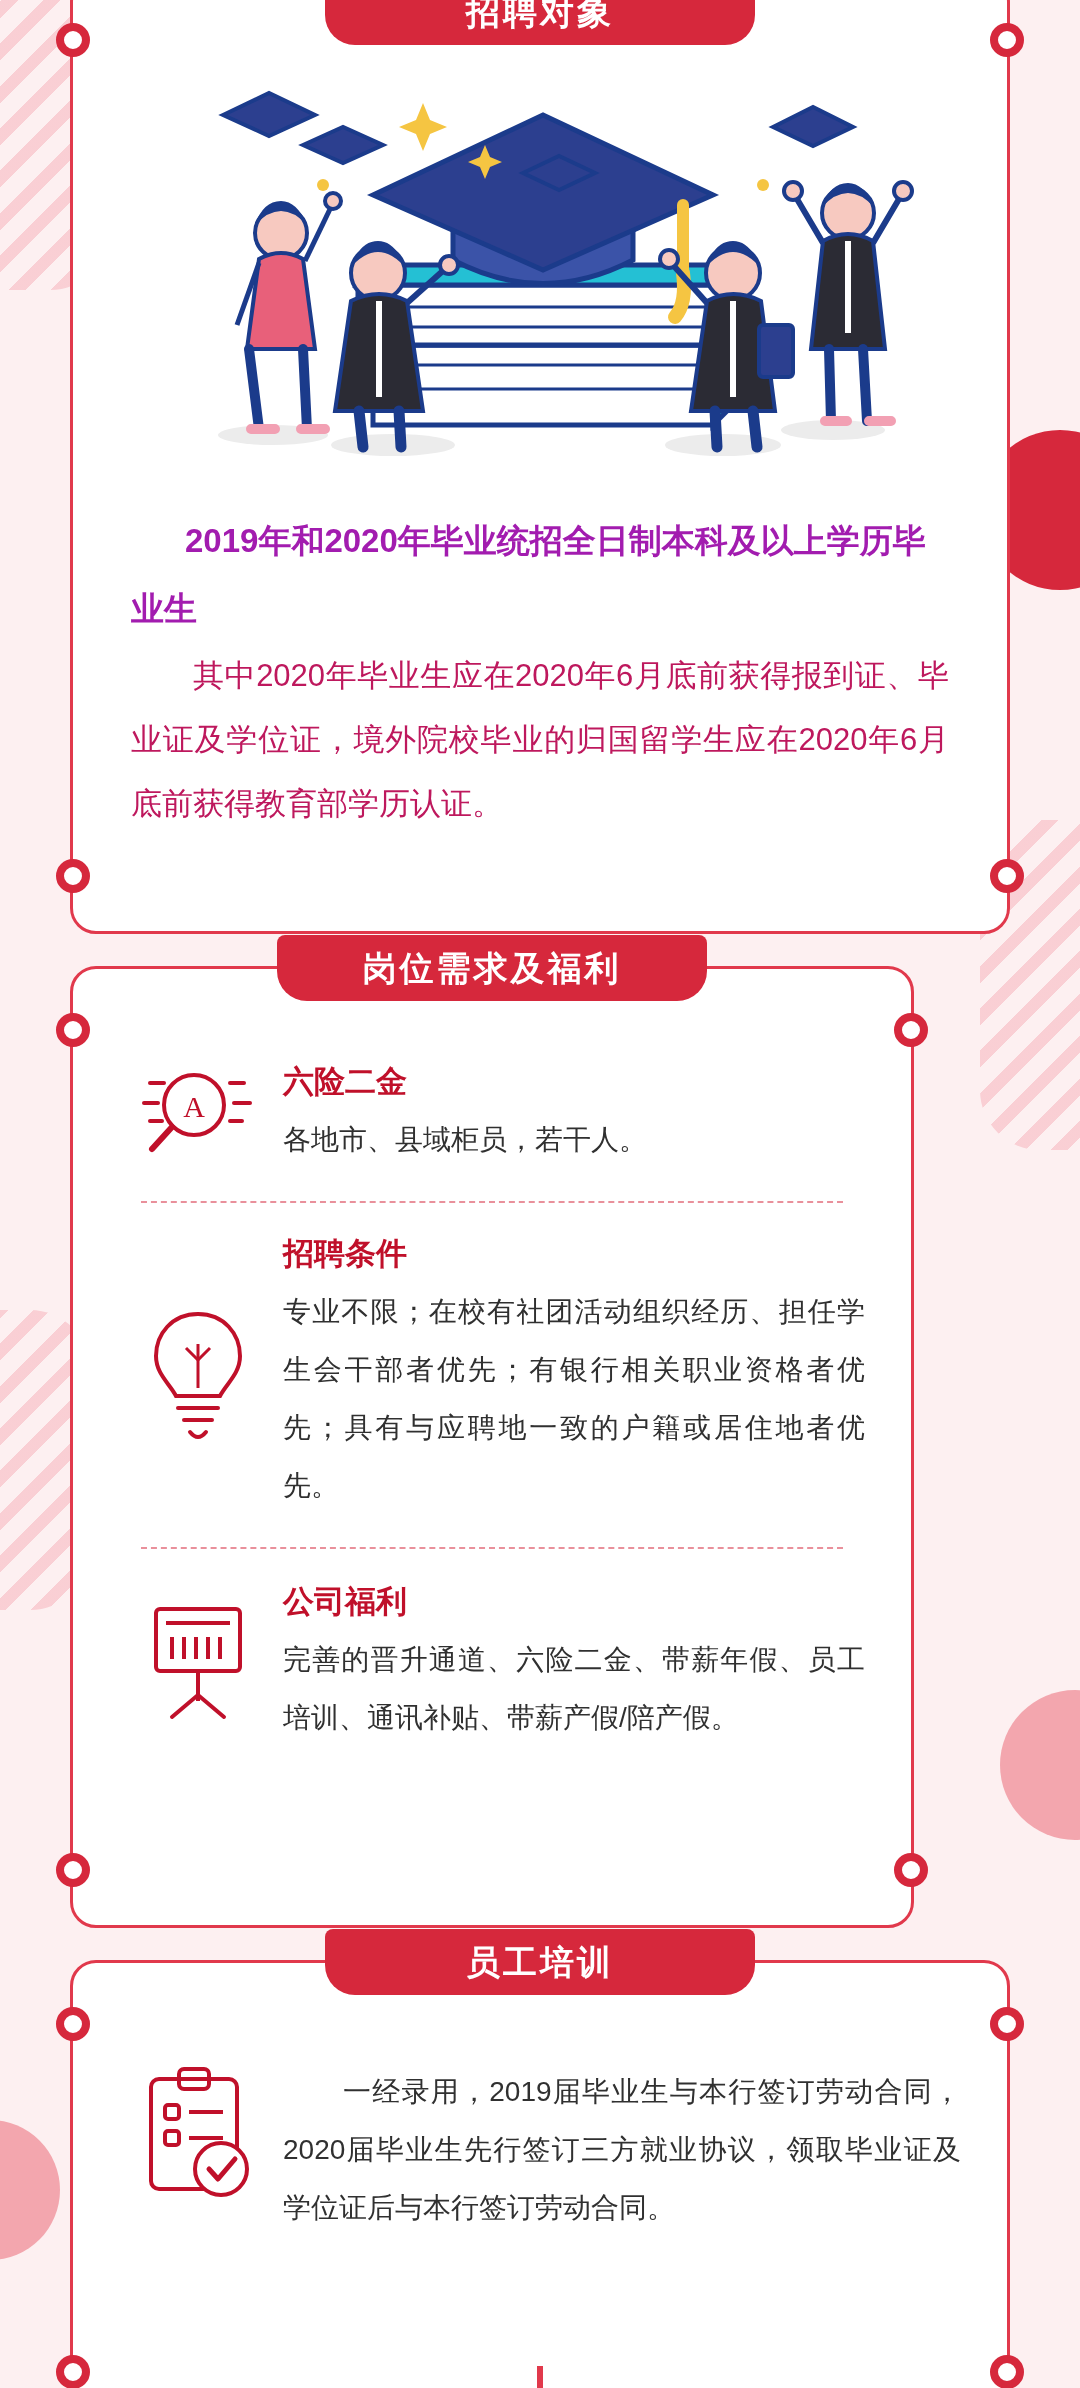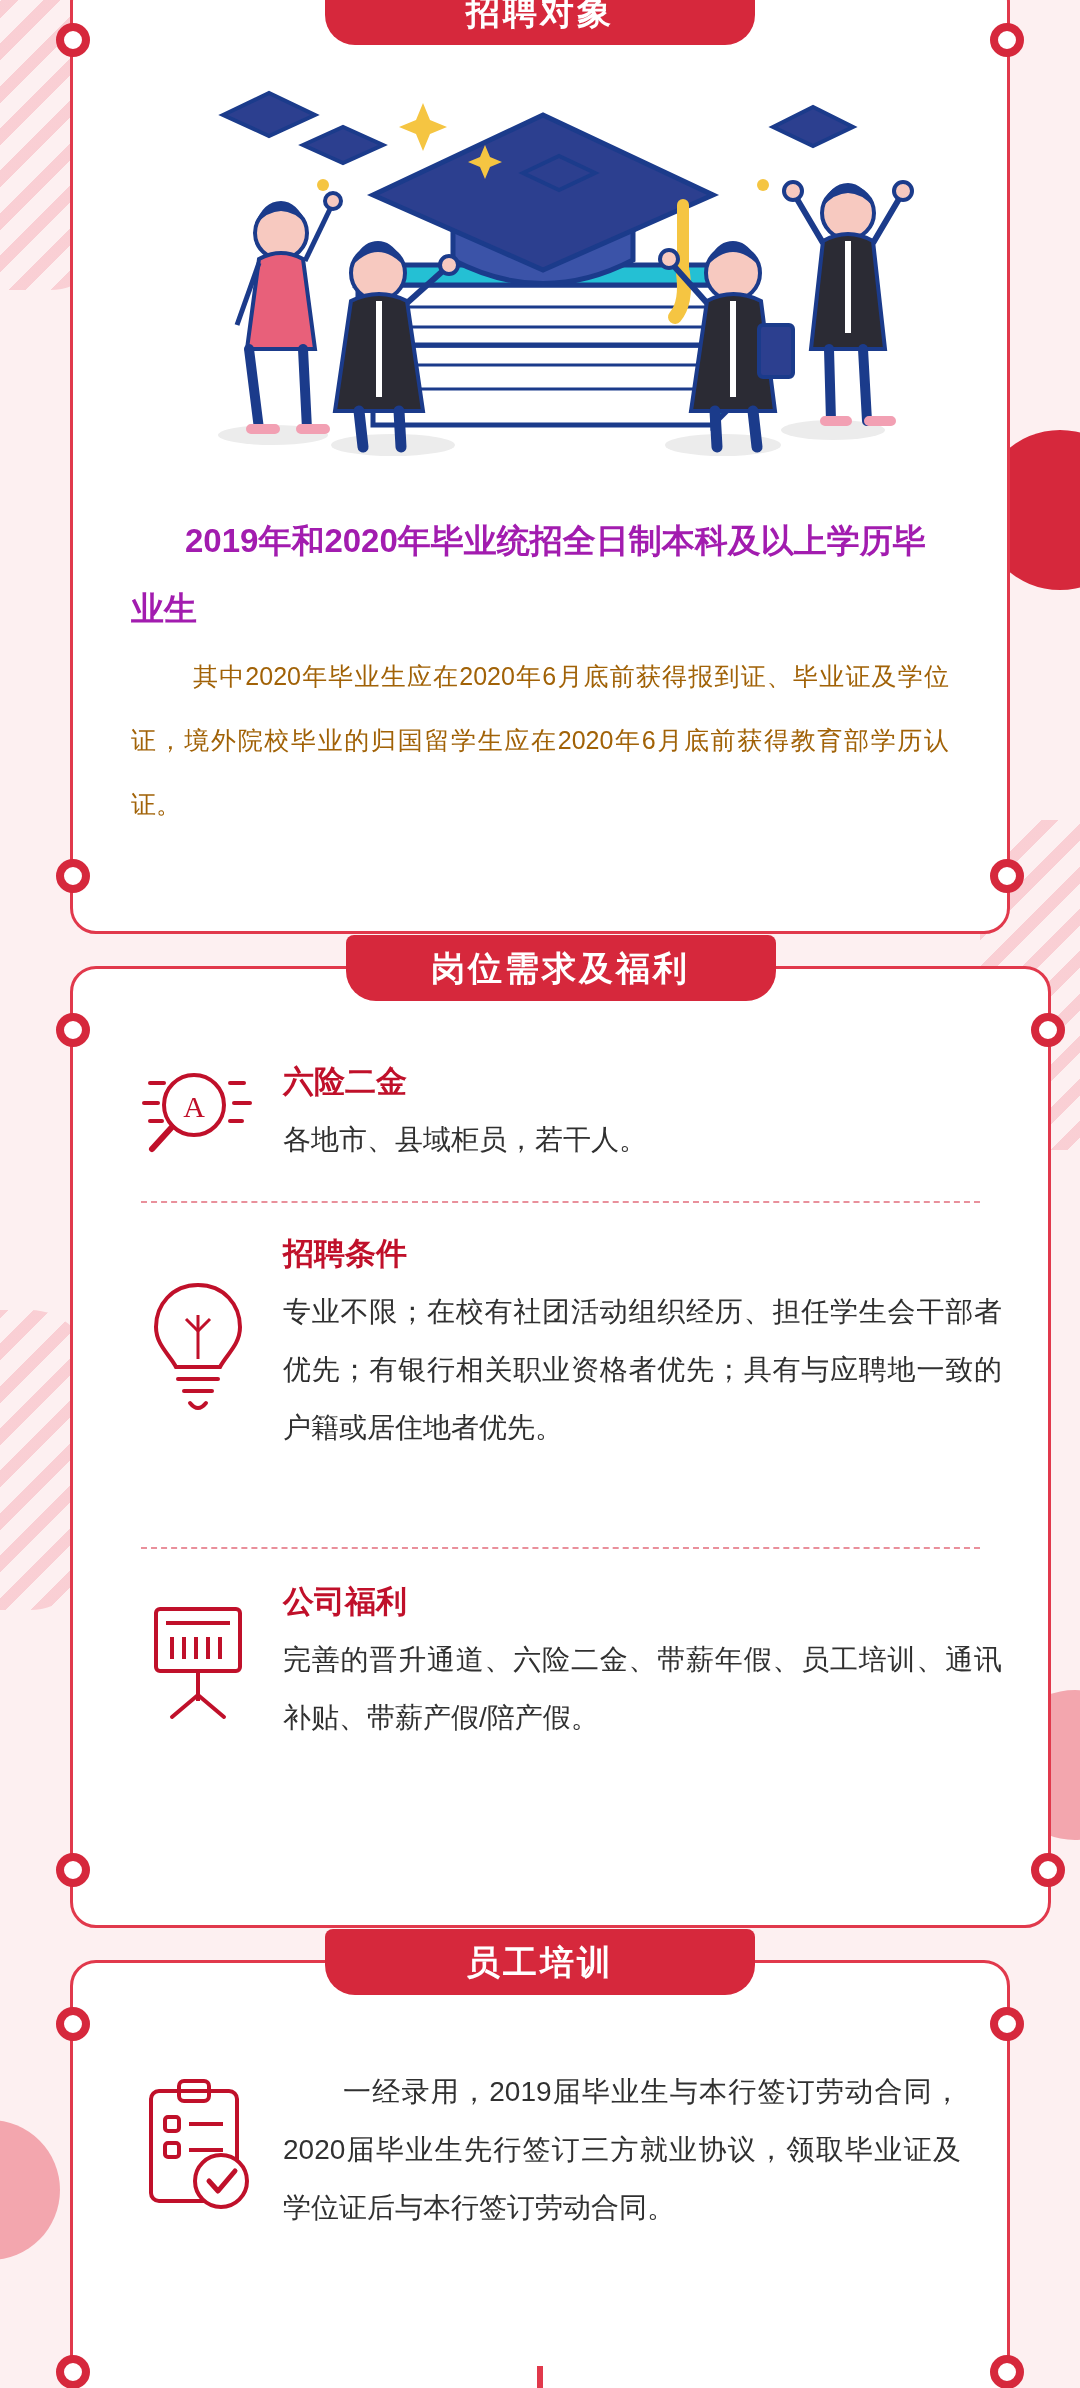--- a/index.html
+++ b/index.html
@@ -83,29 +83,29 @@
     color: #a21caf;
     font-size: 33px;
     font-weight: bold;
     line-height: 68px;
     text-indent: 54px;
   }
   .para {
     position: absolute;
     left: 58px; right: 58px;
     top: 665px;
-    color: #a16207;
-    font-size: 25px;
+    color: #be185d;
+    font-size: 31px;
     line-height: 64px;
     text-indent: 62px;
     text-align: justify;
   }
 
   
-  #card2 { left: 70px; top: 966px; width: 981px; height: 962px; }
+  #card2 { left: 70px; top: 966px; width: 844px; height: 962px; }
   #card2 .banner { top: -34px; }
 
   .row {
     position: absolute;
     left: 40px;
     right: 40px;
     display: flex;
     align-items: flex-start;
   }
   .row .icon-wrap {
@@ -133,21 +133,21 @@
   .divider {
     position: absolute;
     left: 68px; right: 68px;
     border-top: 2px dashed #e9909b;
     height: 0;
   }
 
   
   #card3 { left: 70px; top: 1960px; width: 940px; height: 470px; }
   #card3 .banner { top: -34px; }
-  #card3 .row { align-items: center; }
+  #card3 .row { align-items: flex-start; }
   #card3 .row p { text-indent: 60px; }
 
   .tail {
     position: absolute;
     left: 50%;
     transform: translateX(-50%);
     bottom: 0;
     width: 6px; height: 22px;
     background: #e1394c;
   }

